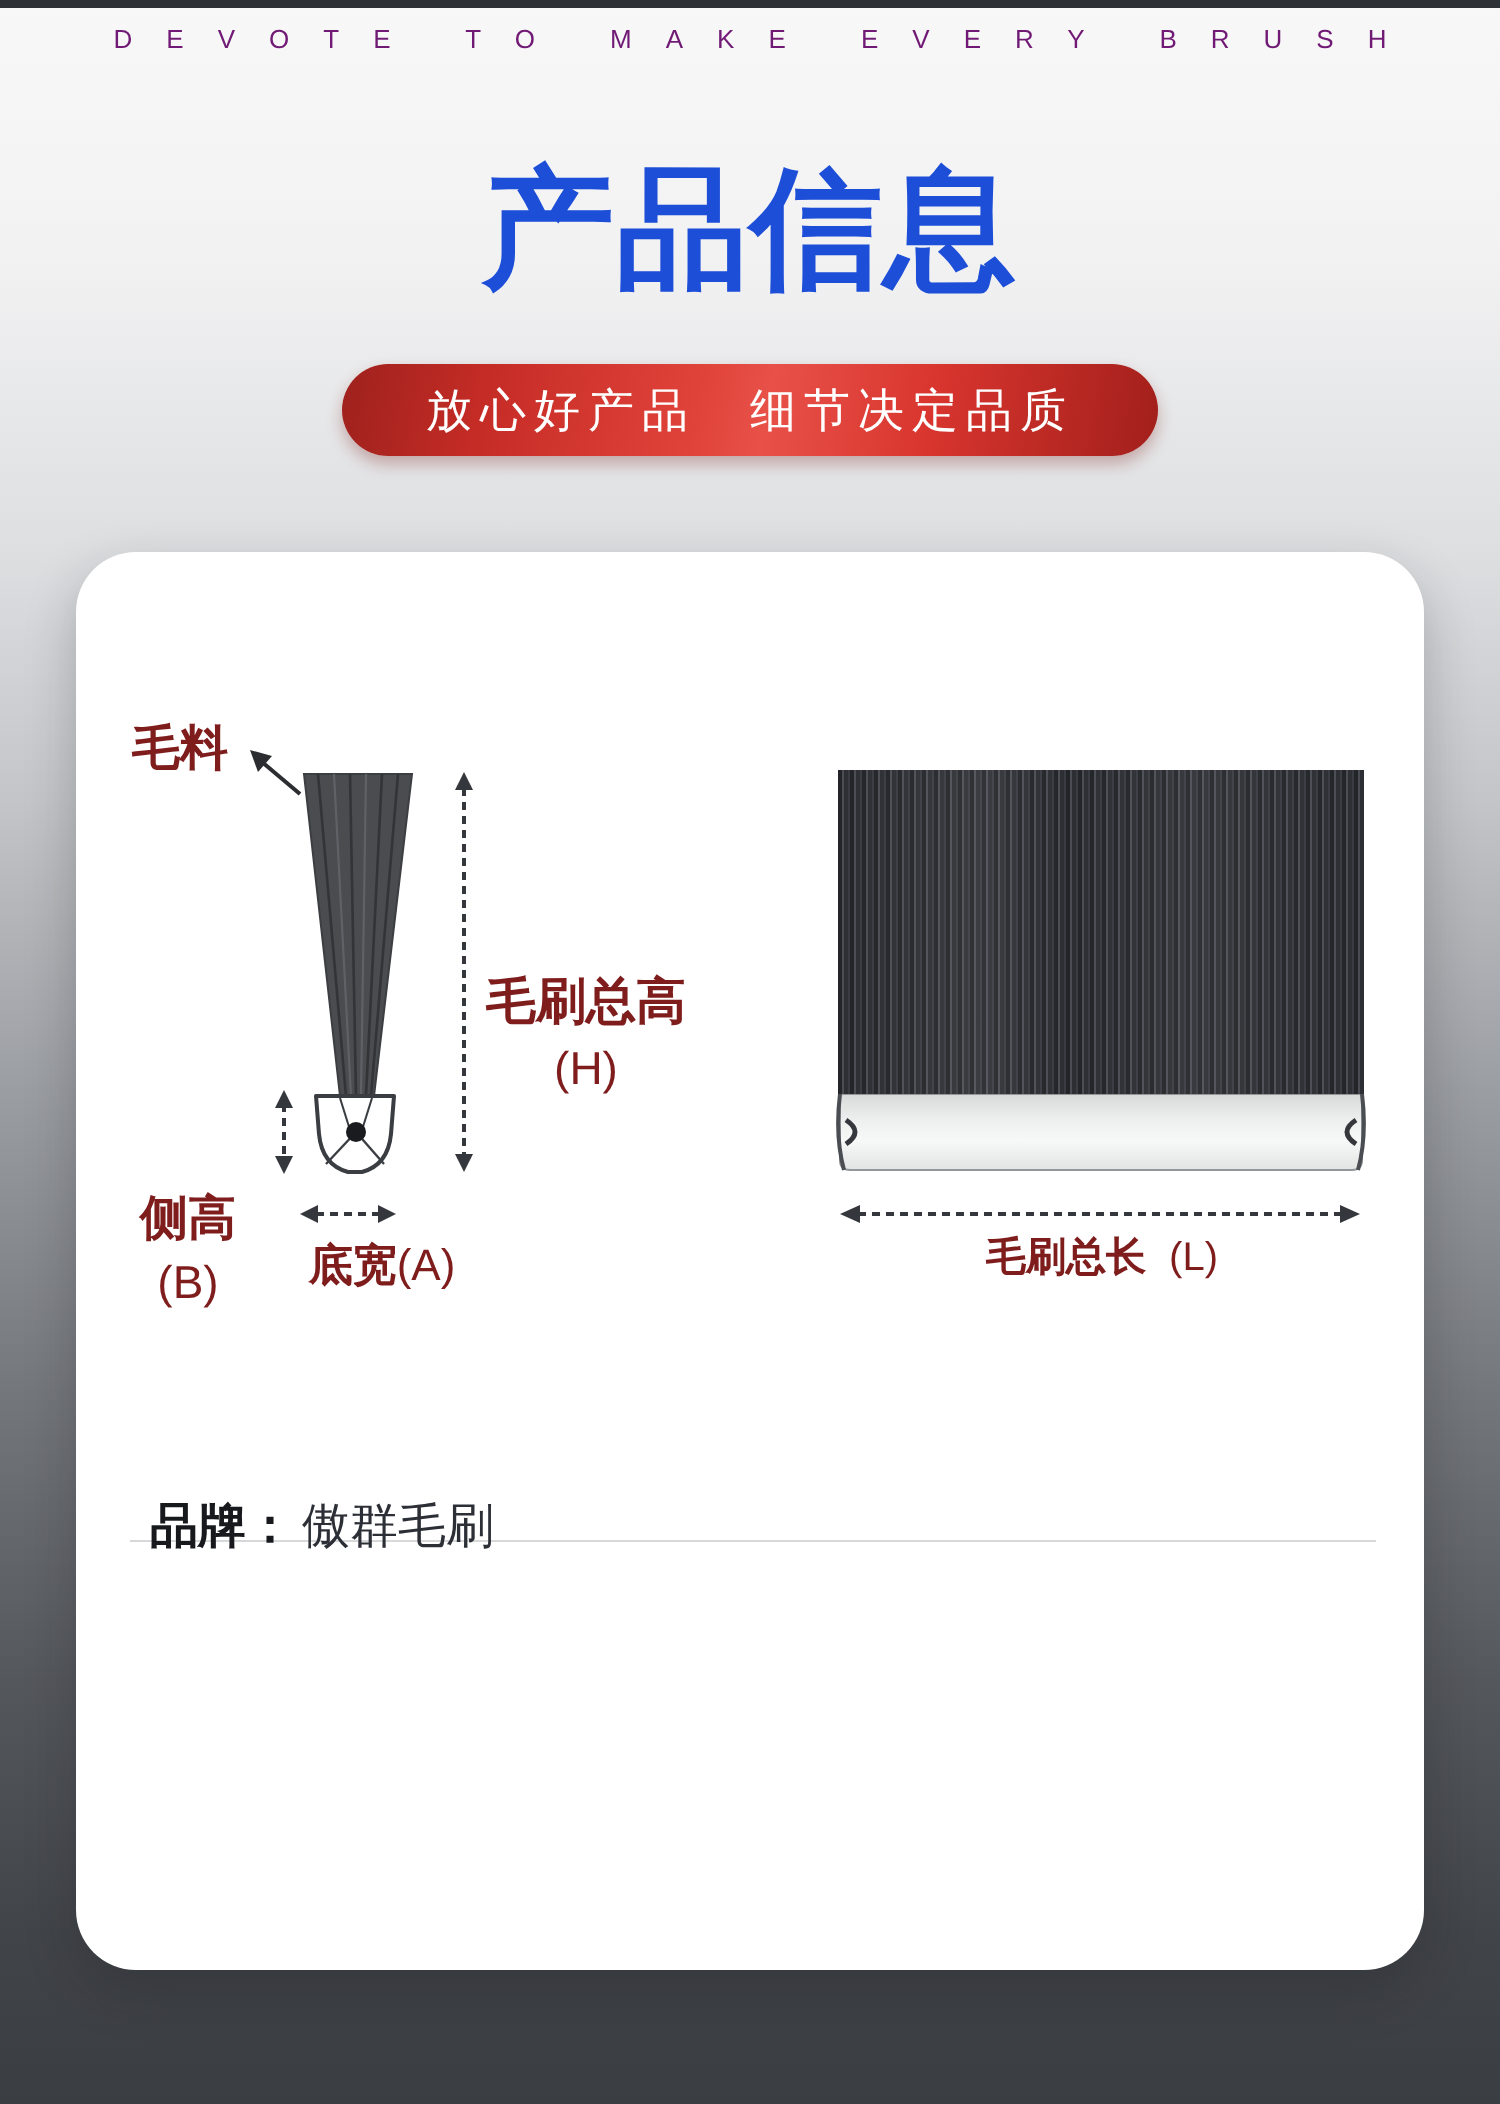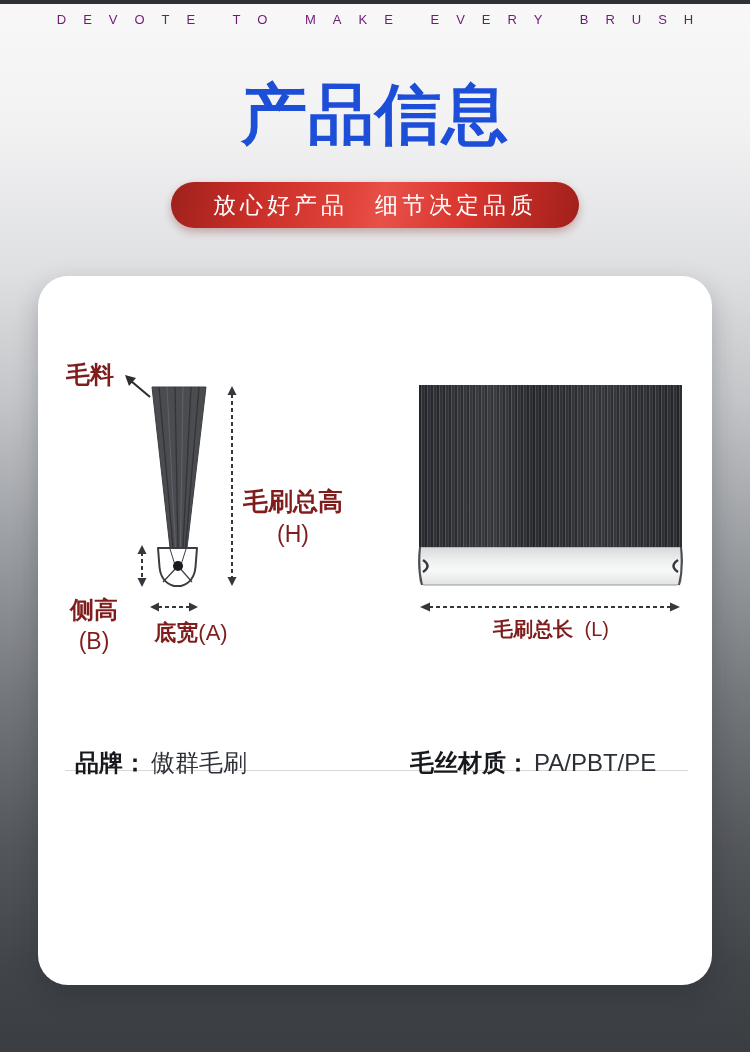--- a/index.html
+++ b/index.html
@@ -150,19 +150,16 @@
   <div class="dlabel lbl-l">
     <span>毛刷总长</span>
     <span class="code-inline" style="margin-left:6px;">(L)</span>
   </div>
 
   <div class="spec-table">
     <div class="spec-row row-1">
       <div class="pair pair-left">
         <span class="spec-label">品牌：</span><span class="spec-value">傲群毛刷</span>
       </div>
-      <div class="pair pair-right">
-        <span class="spec-label">毛丝材质：</span><span class="spec-value">PA/PBT/PE</span>
-      </div>
     </div>
   </div>
 
 </div>
 
 </body></html>

